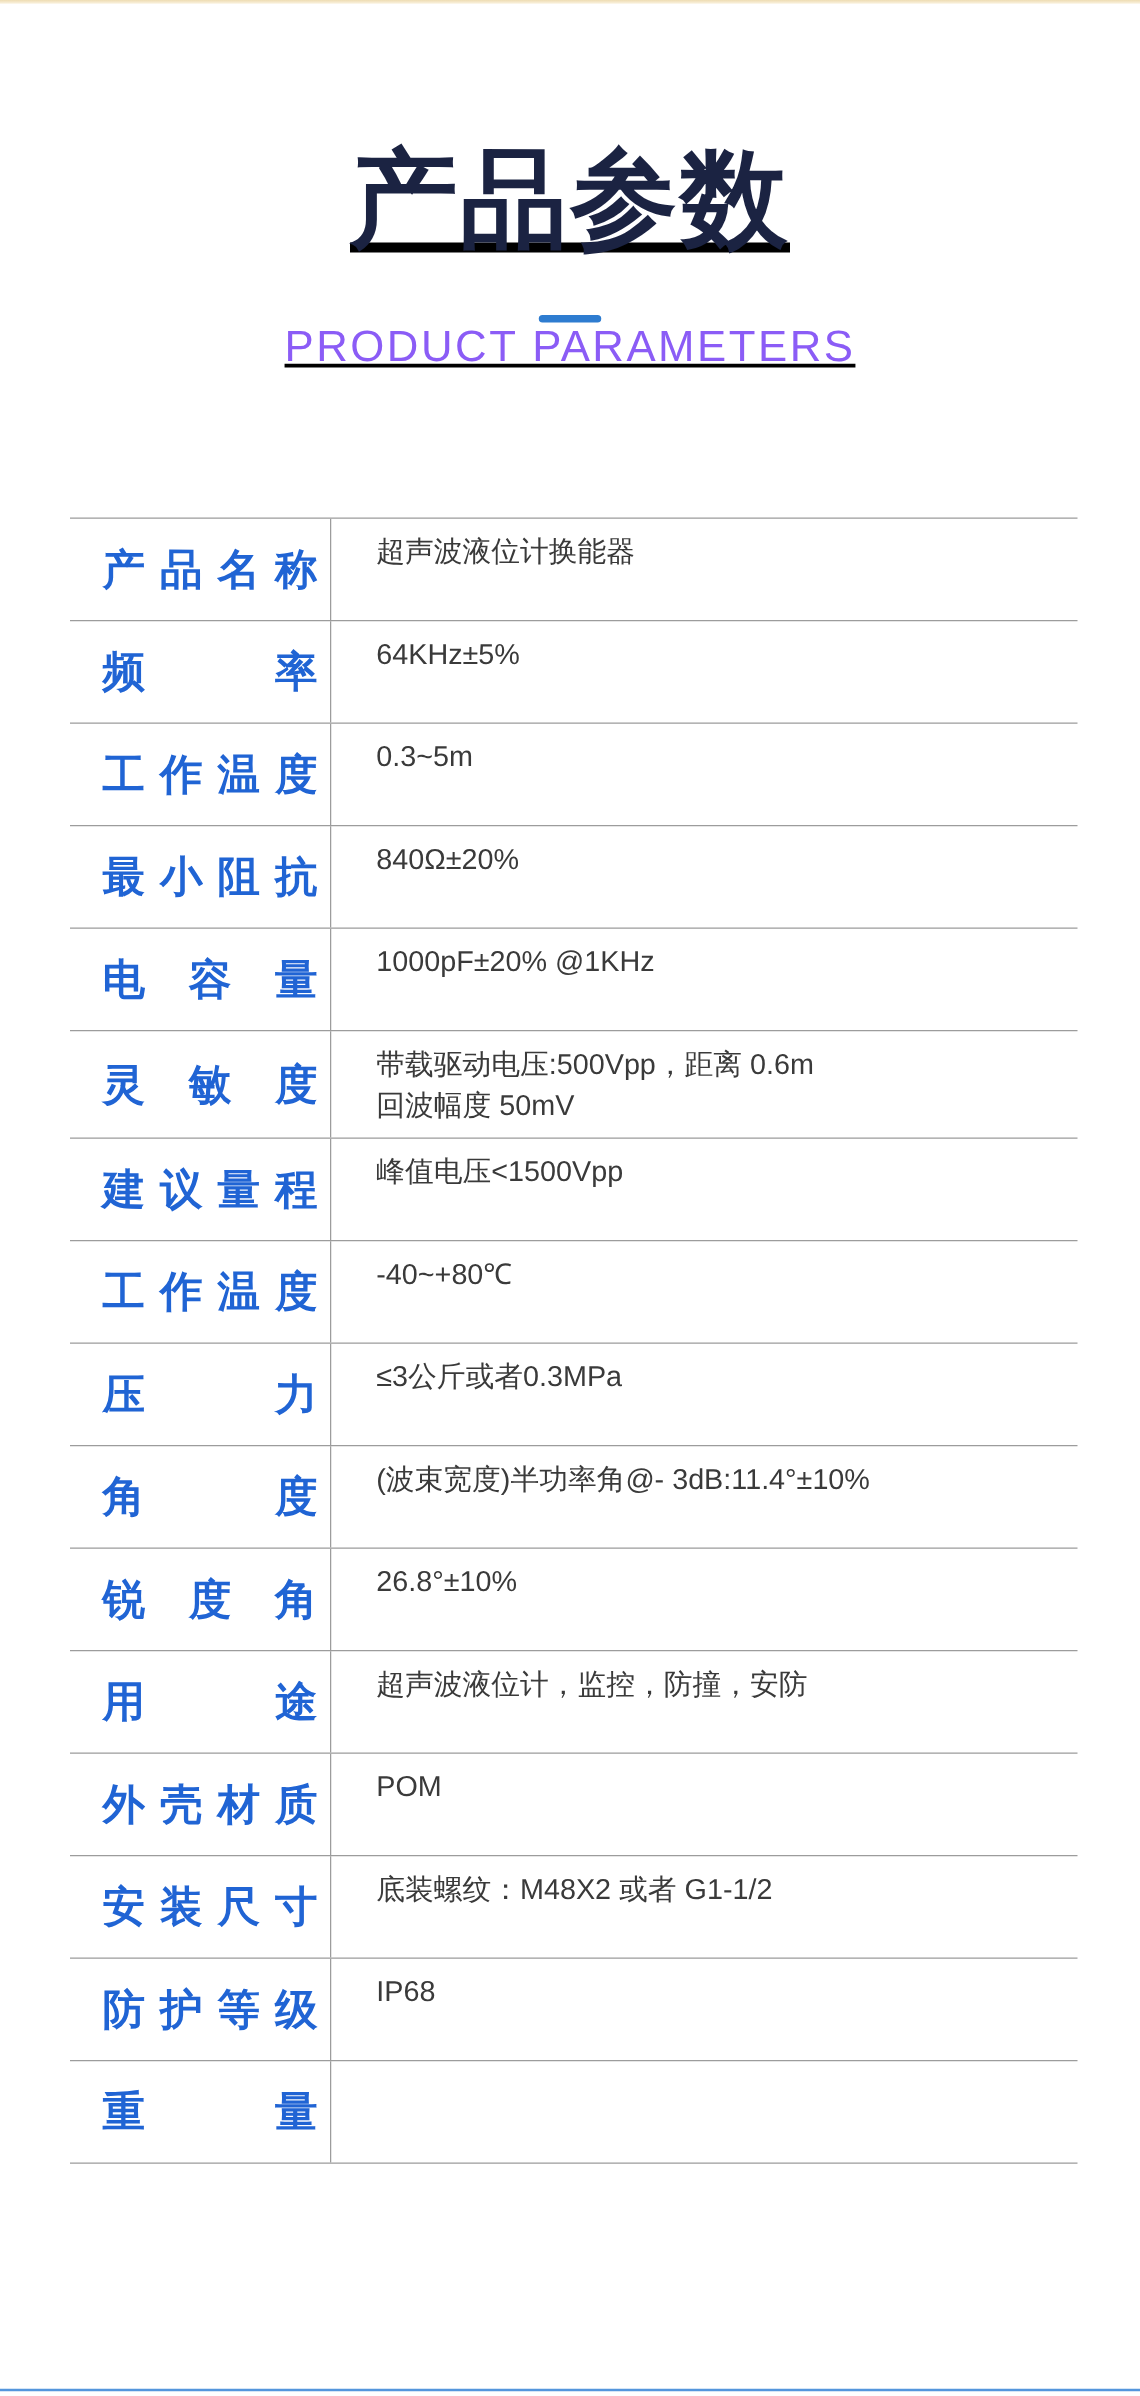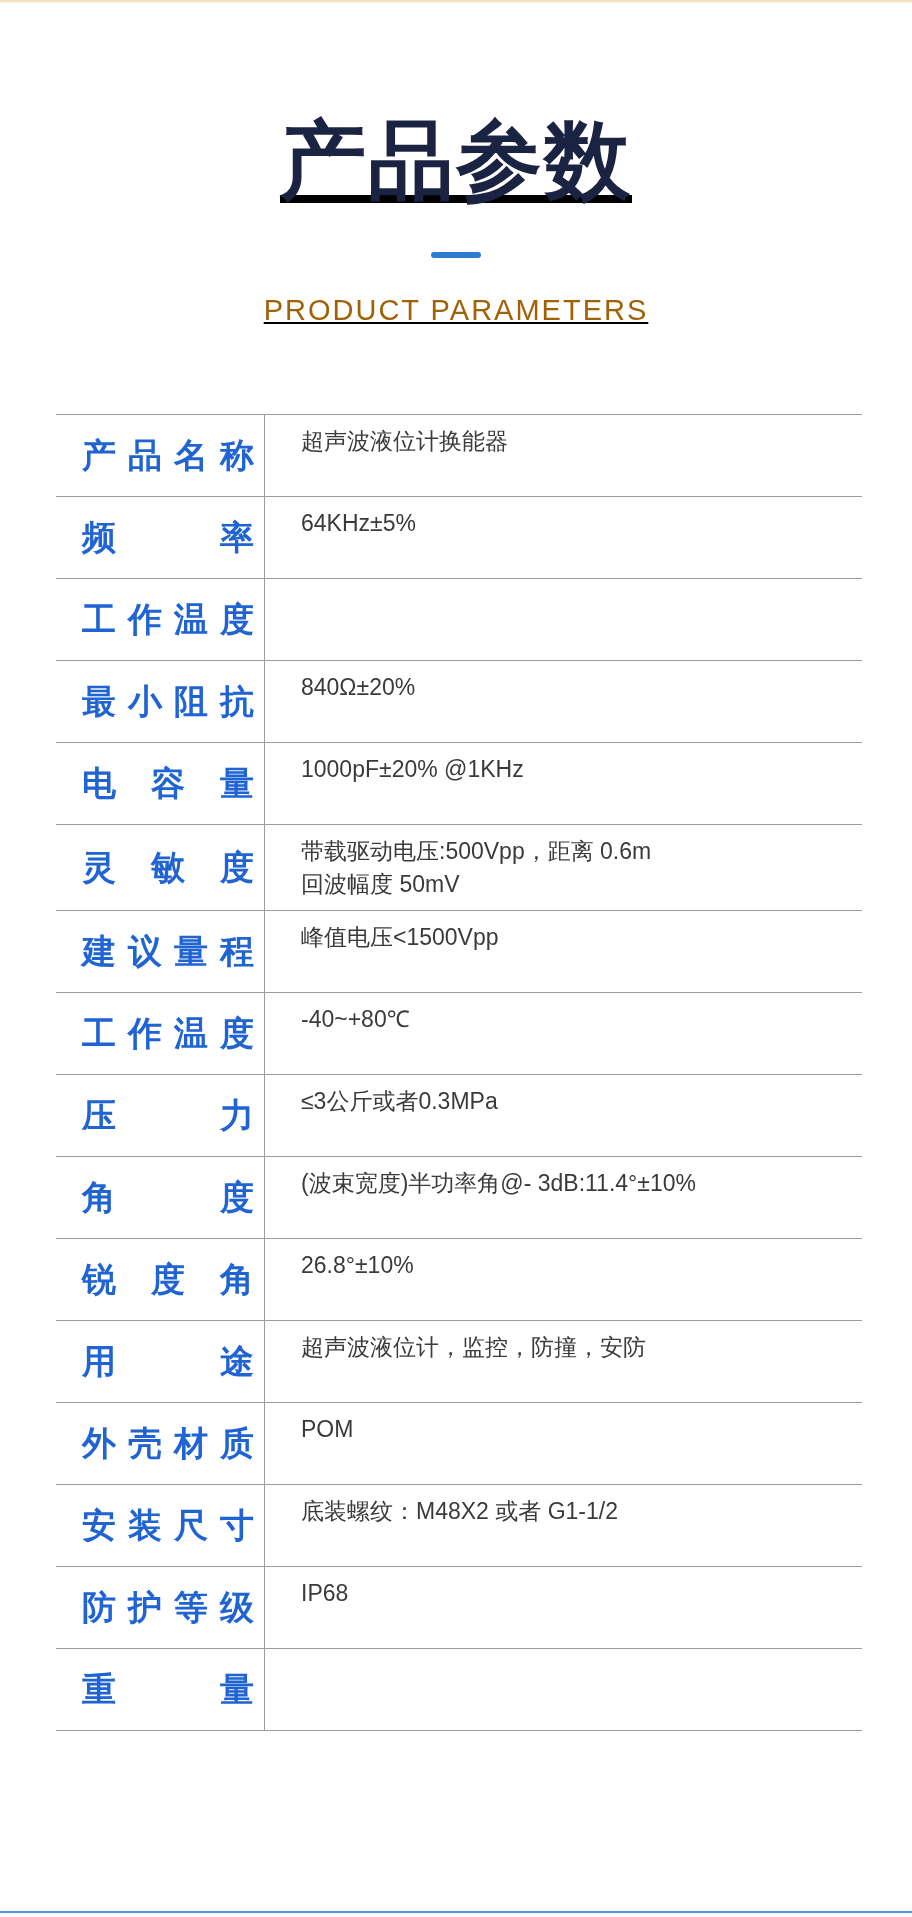--- a/index.html
+++ b/index.html
@@ -36,24 +36,23 @@
     color: var(--title-color, #1b2342);
   }
   .title-dash {
     width: 50px;
     height: 6px;
     border-radius: 3px;
     margin: 44px auto 0 auto;
     background: var(--accent-color, #2e7cd0);
   }
   .page-subtitle {
-    margin-top: 36px;
-    font-size: 29px;
+    font-size: 35px;
     letter-spacing: 2px;
-    color: #a16207;
+    color: #8b5cf6;
   }
   .spec-table {
     position: absolute;
     left: 56px;
     top: 414px;
     width: 806px;
     border-top: 1px solid var(--border-color, #9c9c9c);
   }
   .spec-row {
     display: flex;
@@ -118,20 +117,21 @@
     <div class="spec-row">
       <div class="spec-label-cell">
         <span class="spec-label">频率</span>
       </div>
       <div class="spec-value-cell">64KHz±5%</div>
     </div>
     <div class="spec-row">
       <div class="spec-label-cell">
         <span class="spec-label">工作温度</span>
       </div>
+      <div class="spec-value-cell">0.3~5m</div>
     </div>
     <div class="spec-row">
       <div class="spec-label-cell">
         <span class="spec-label">最小阻抗</span>
       </div>
       <div class="spec-value-cell">840Ω±20%</div>
     </div>
     <div class="spec-row">
       <div class="spec-label-cell">
         <span class="spec-label">电容量</span>

